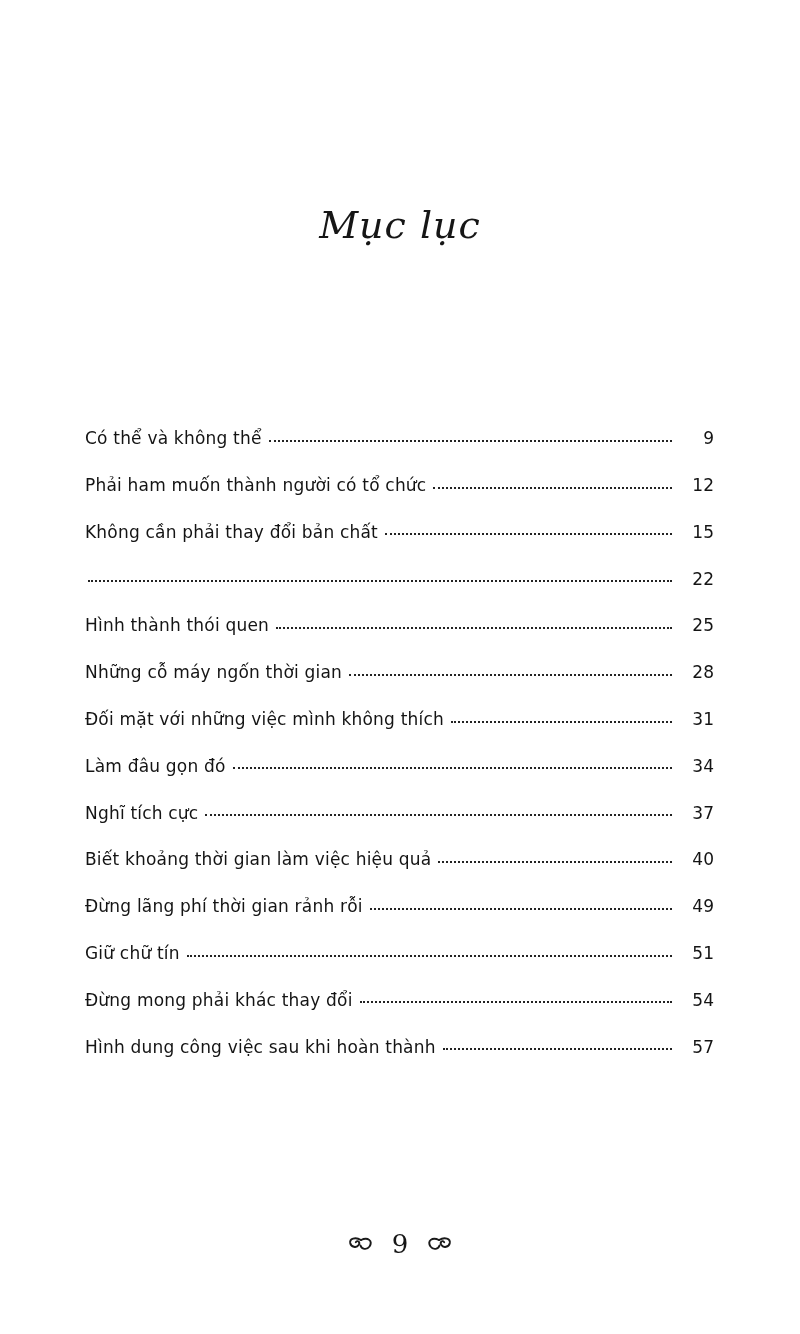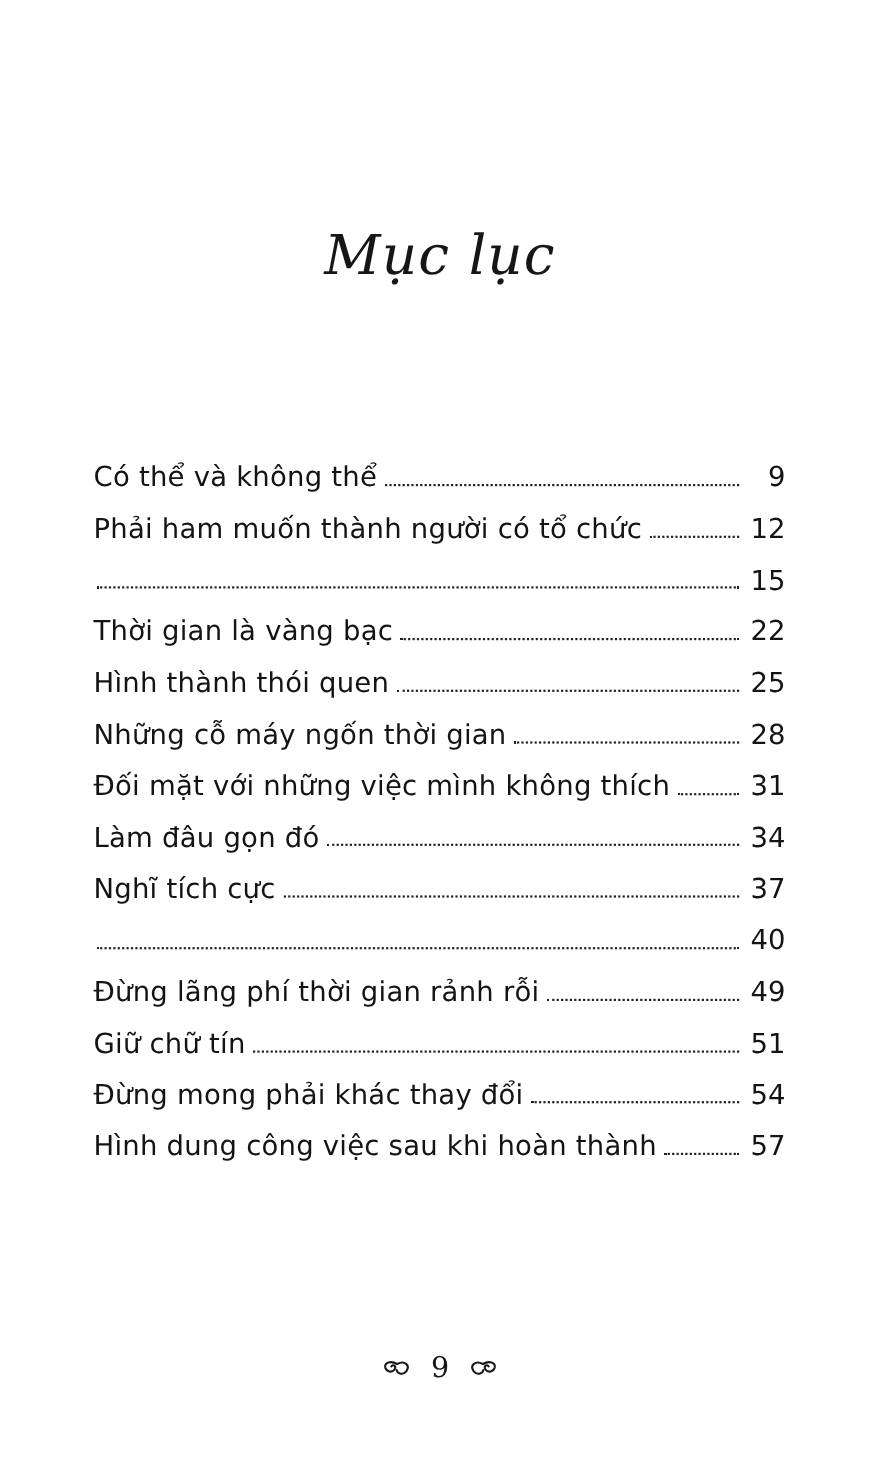--- a/index.html
+++ b/index.html
@@ -16,37 +16,37 @@
   .page-title {
     position: absolute;
     top: 203px;
     left: 0;
     right: 0;
     margin: 0;
     text-align: center;
     font-family: "DejaVu Serif", serif;
     font-style: italic;
     font-weight: normal;
-    font-size: 50px;
+    font-size: 38px;
     letter-spacing: 1px;
     color: #161616;
   }
 
   .toc {
     position: absolute;
     top: 402px;
     left: 85px;
     right: 86px;
   }
 
   .toc-row {
     display: flex;
     align-items: flex-end;
     height: 46.8px;
-    font-size: 25px;
+    font-size: 17px;
     line-height: 1.15;
     justify-content: space-between;
   }
 
   .toc-title {
     white-space: nowrap;
     padding-right: 4px;
     letter-spacing: 0.2px;
   }
 
@@ -101,27 +101,27 @@
     <span class="toc-page">9</span>
   </div>
 
   <div class="toc-row">
     <span class="toc-title">Phải ham muốn thành người có tổ chức</span>
     <span class="leader"></span>
     <span class="toc-page">12</span>
   </div>
 
   <div class="toc-row">
+    <span class="toc-title">Không cần phải thay đổi bản chất</span>
     <span class="leader"></span>
     <span class="toc-page">15</span>
   </div>
 
 
   <div class="toc-row">
-    <span class="toc-title">Thời gian là vàng bạc</span>
     <span class="leader"></span>
     <span class="toc-page">22</span>
   </div>
 
   <div class="toc-row">
     <span class="toc-title">Hình thành thói quen</span>
     <span class="leader"></span>
     <span class="toc-page">25</span>
   </div>
 
@@ -143,20 +143,21 @@
     <span class="toc-page">34</span>
   </div>
 
   <div class="toc-row">
     <span class="toc-title">Nghĩ tích cực</span>
     <span class="leader"></span>
     <span class="toc-page">37</span>
   </div>
 
   <div class="toc-row">
+    <span class="toc-title">Biết khoảng thời gian làm việc hiệu quả</span>
     <span class="leader"></span>
     <span class="toc-page">40</span>
   </div>
 
 
 
   <div class="toc-row">
     <span class="toc-title">Đừng lãng phí thời gian rảnh rỗi</span>
     <span class="leader"></span>
     <span class="toc-page">49</span>

